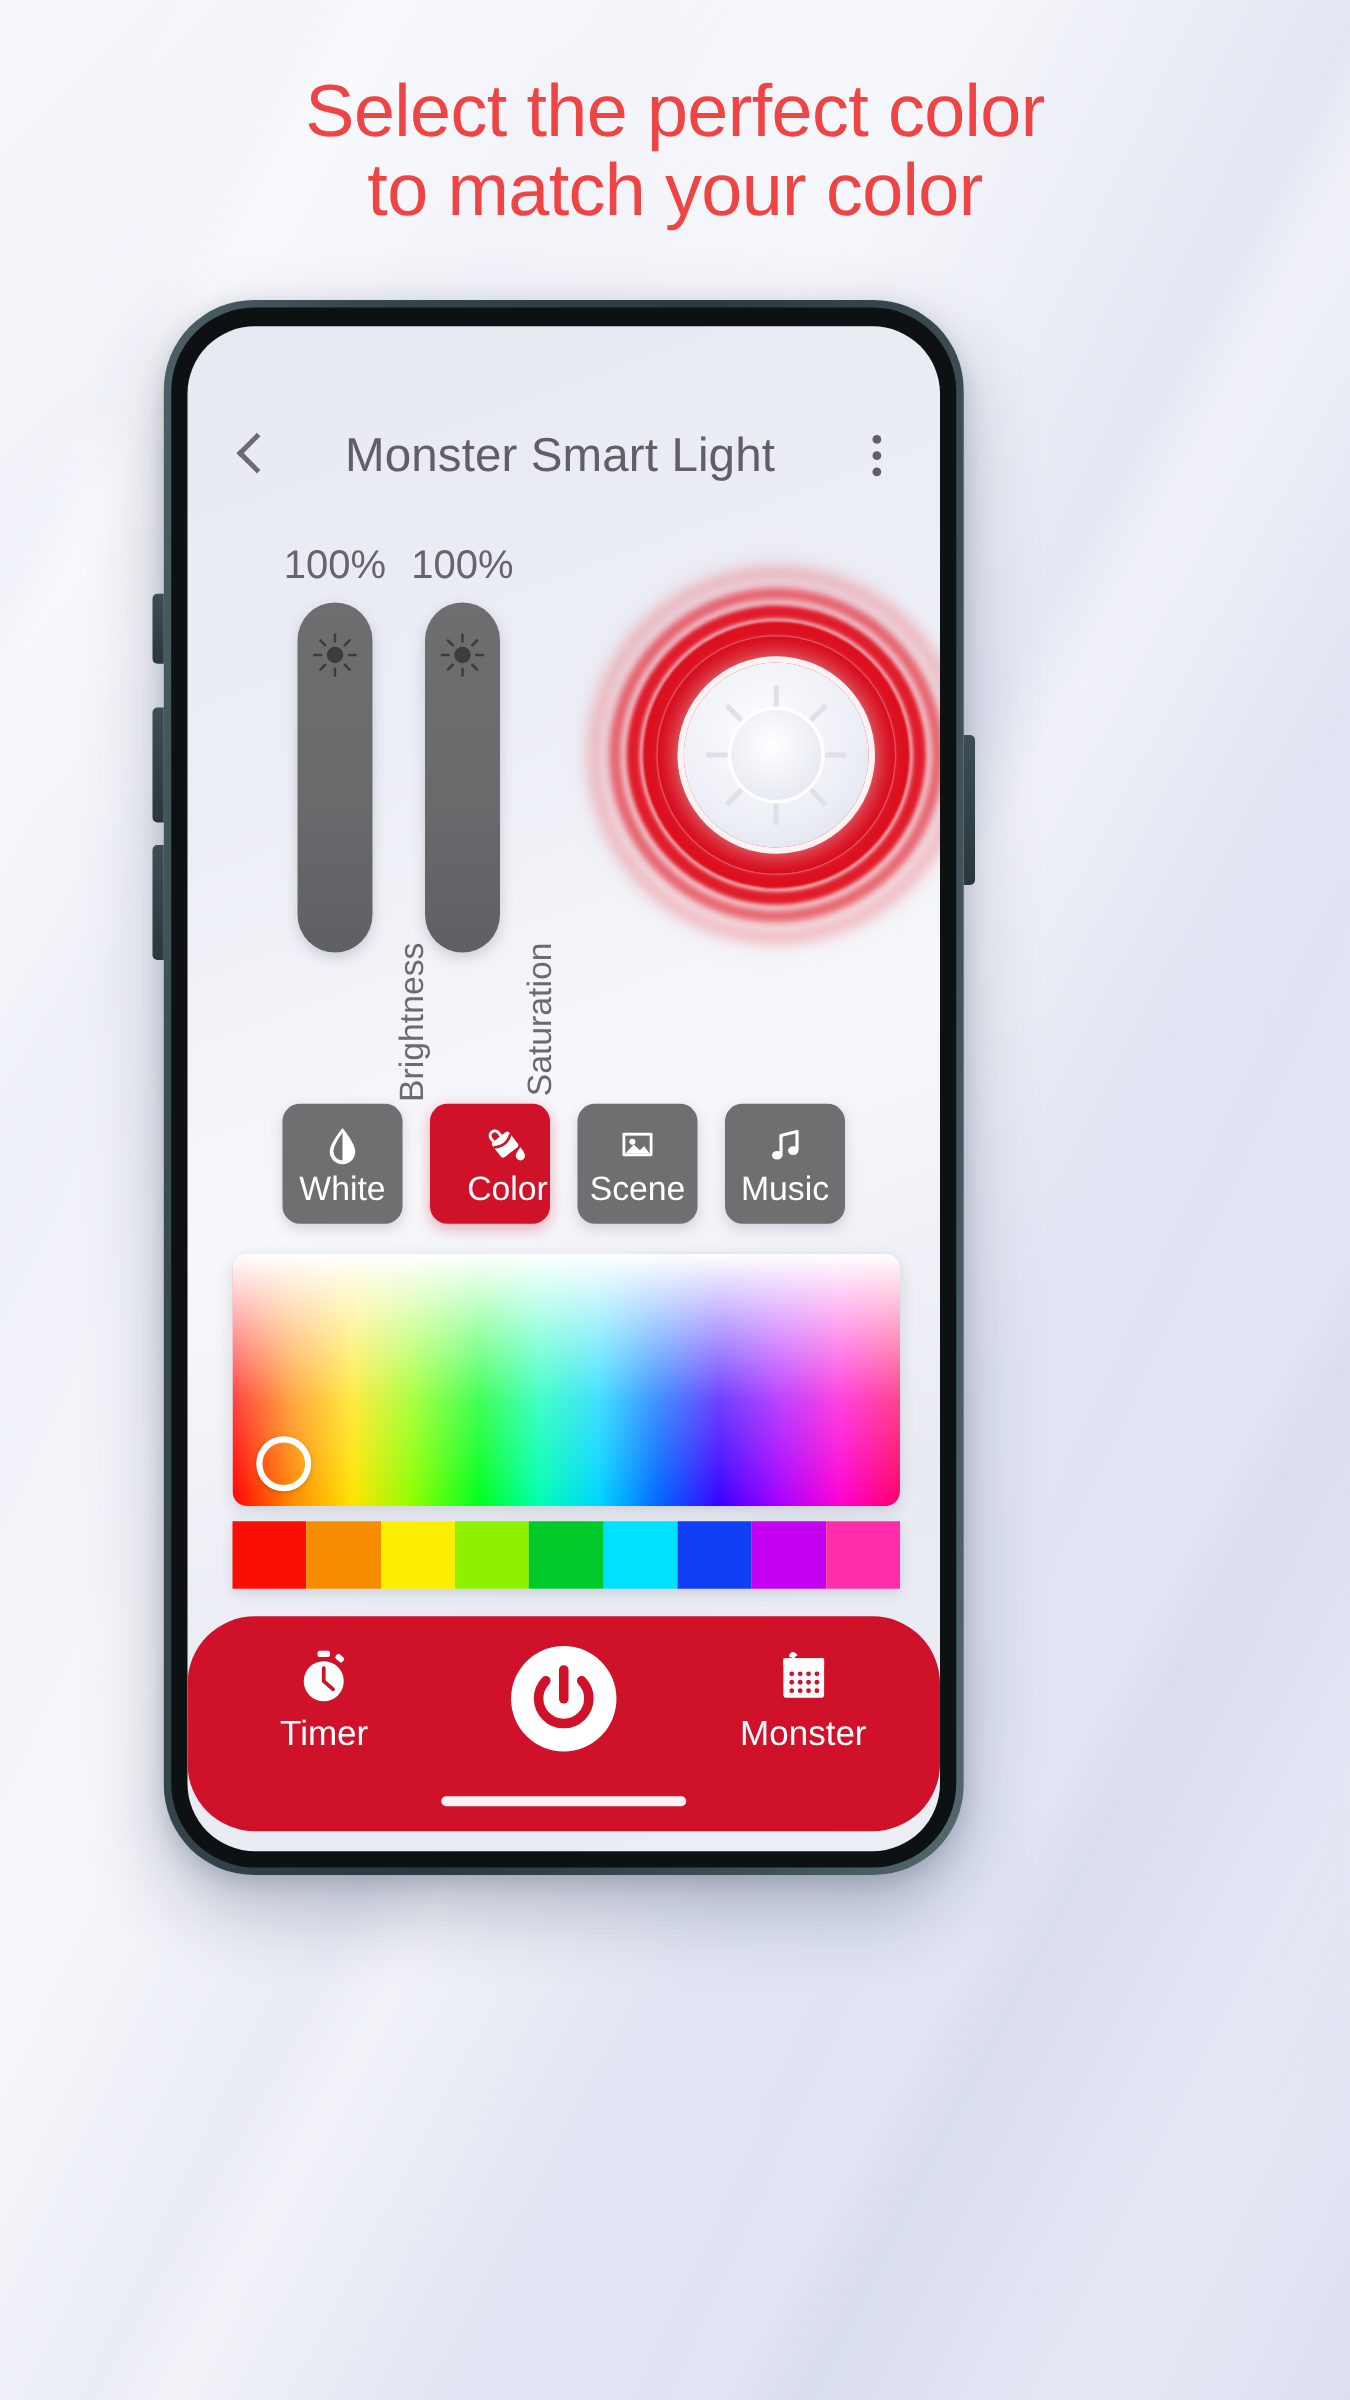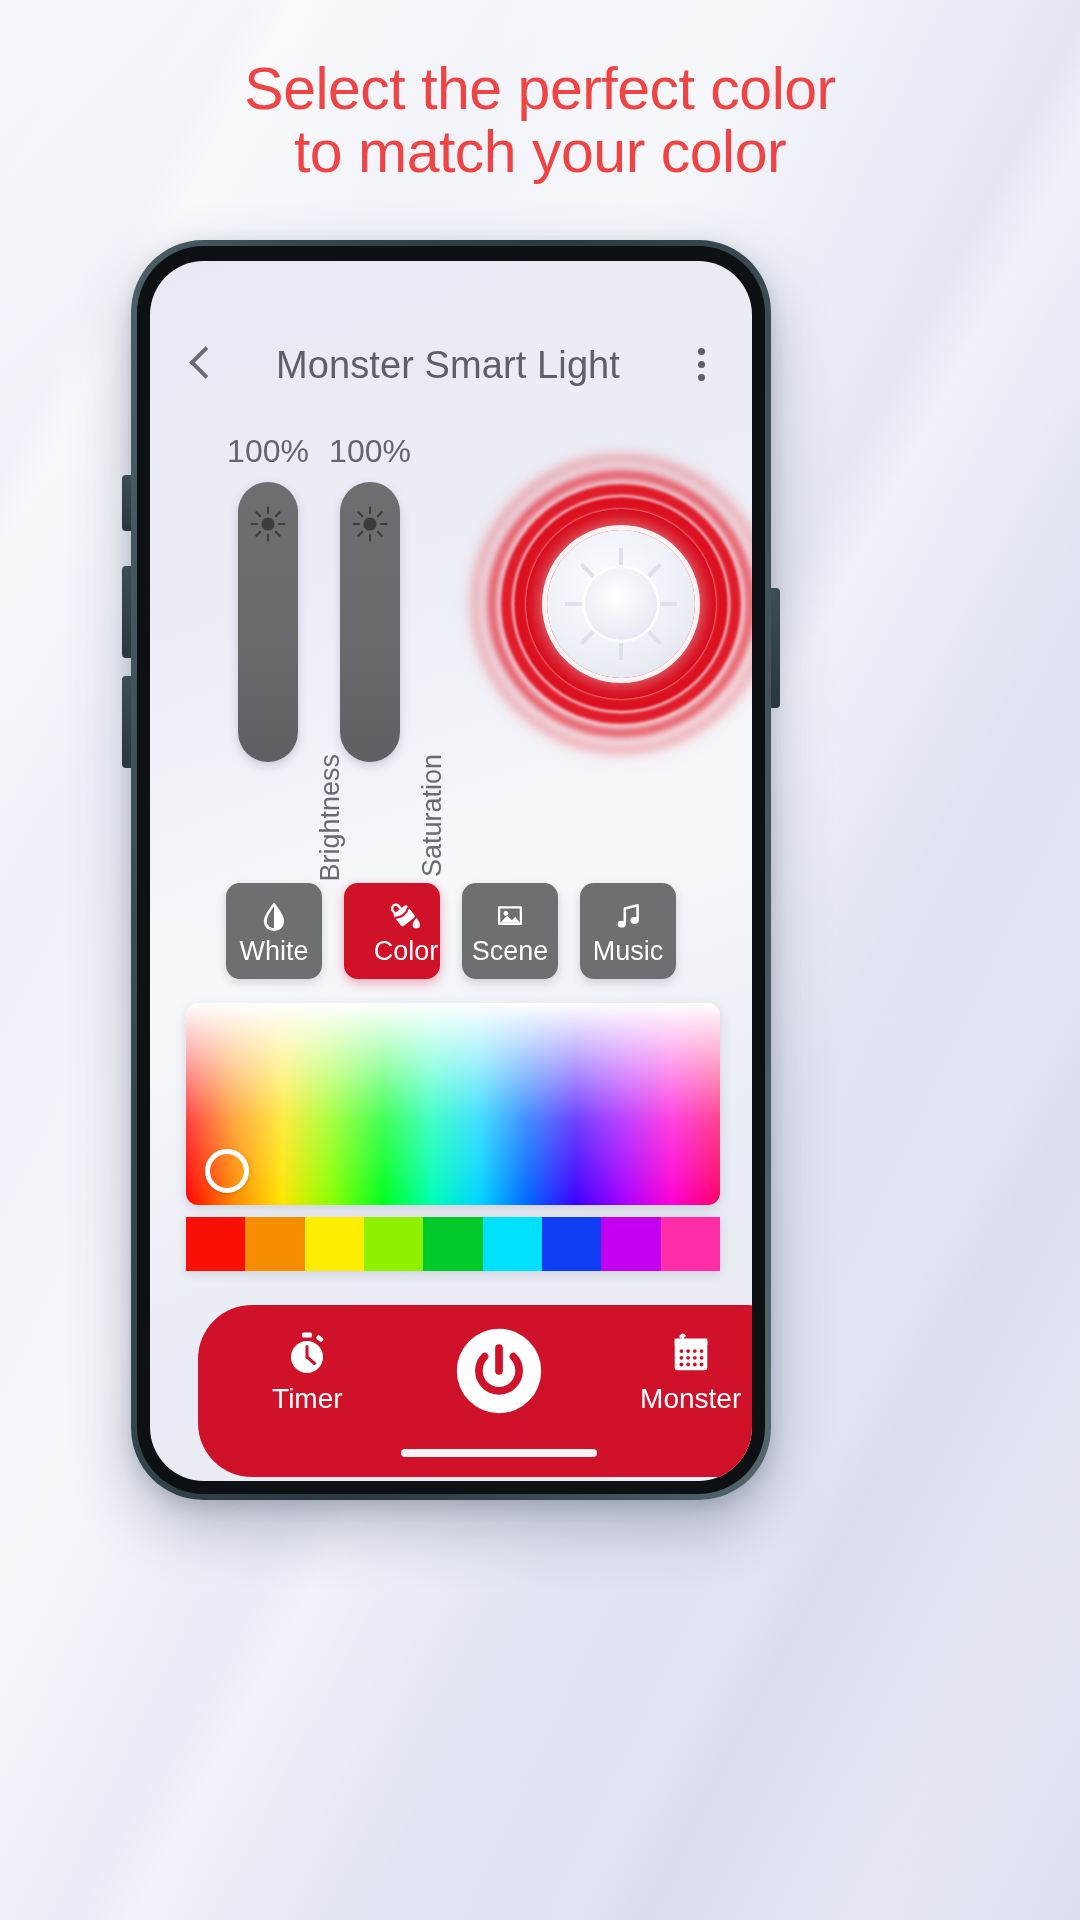--- a/index.html
+++ b/index.html
@@ -311,30 +311,29 @@
     height: 54px;
     display: flex;
     box-shadow: 0 3px 9px rgba(90,95,115,0.2);
   }
   .swatch { flex: 1 1 0; height: 100%; }
 
   
   .bottom-bar {
     position: absolute;
     left: 0;
-    bottom: 4px;
+    bottom: 16px;
     width: 100%;
     height: 172px;
     background: #d0112a;
     border-radius: 54px 54px 54px 54px;
     display: flex;
     align-items: flex-start;
     justify-content: space-around;
     padding-top: 22px;
-    margin-left: 48px;
   }
   .nav-item {
     display: flex;
     flex-direction: column;
     align-items: center;
     gap: 4px;
     color: #ffffff;
     width: 150px;
   }
   .nav-icon { width: 52px; height: 52px; display: flex; align-items: center; justify-content: center; }

